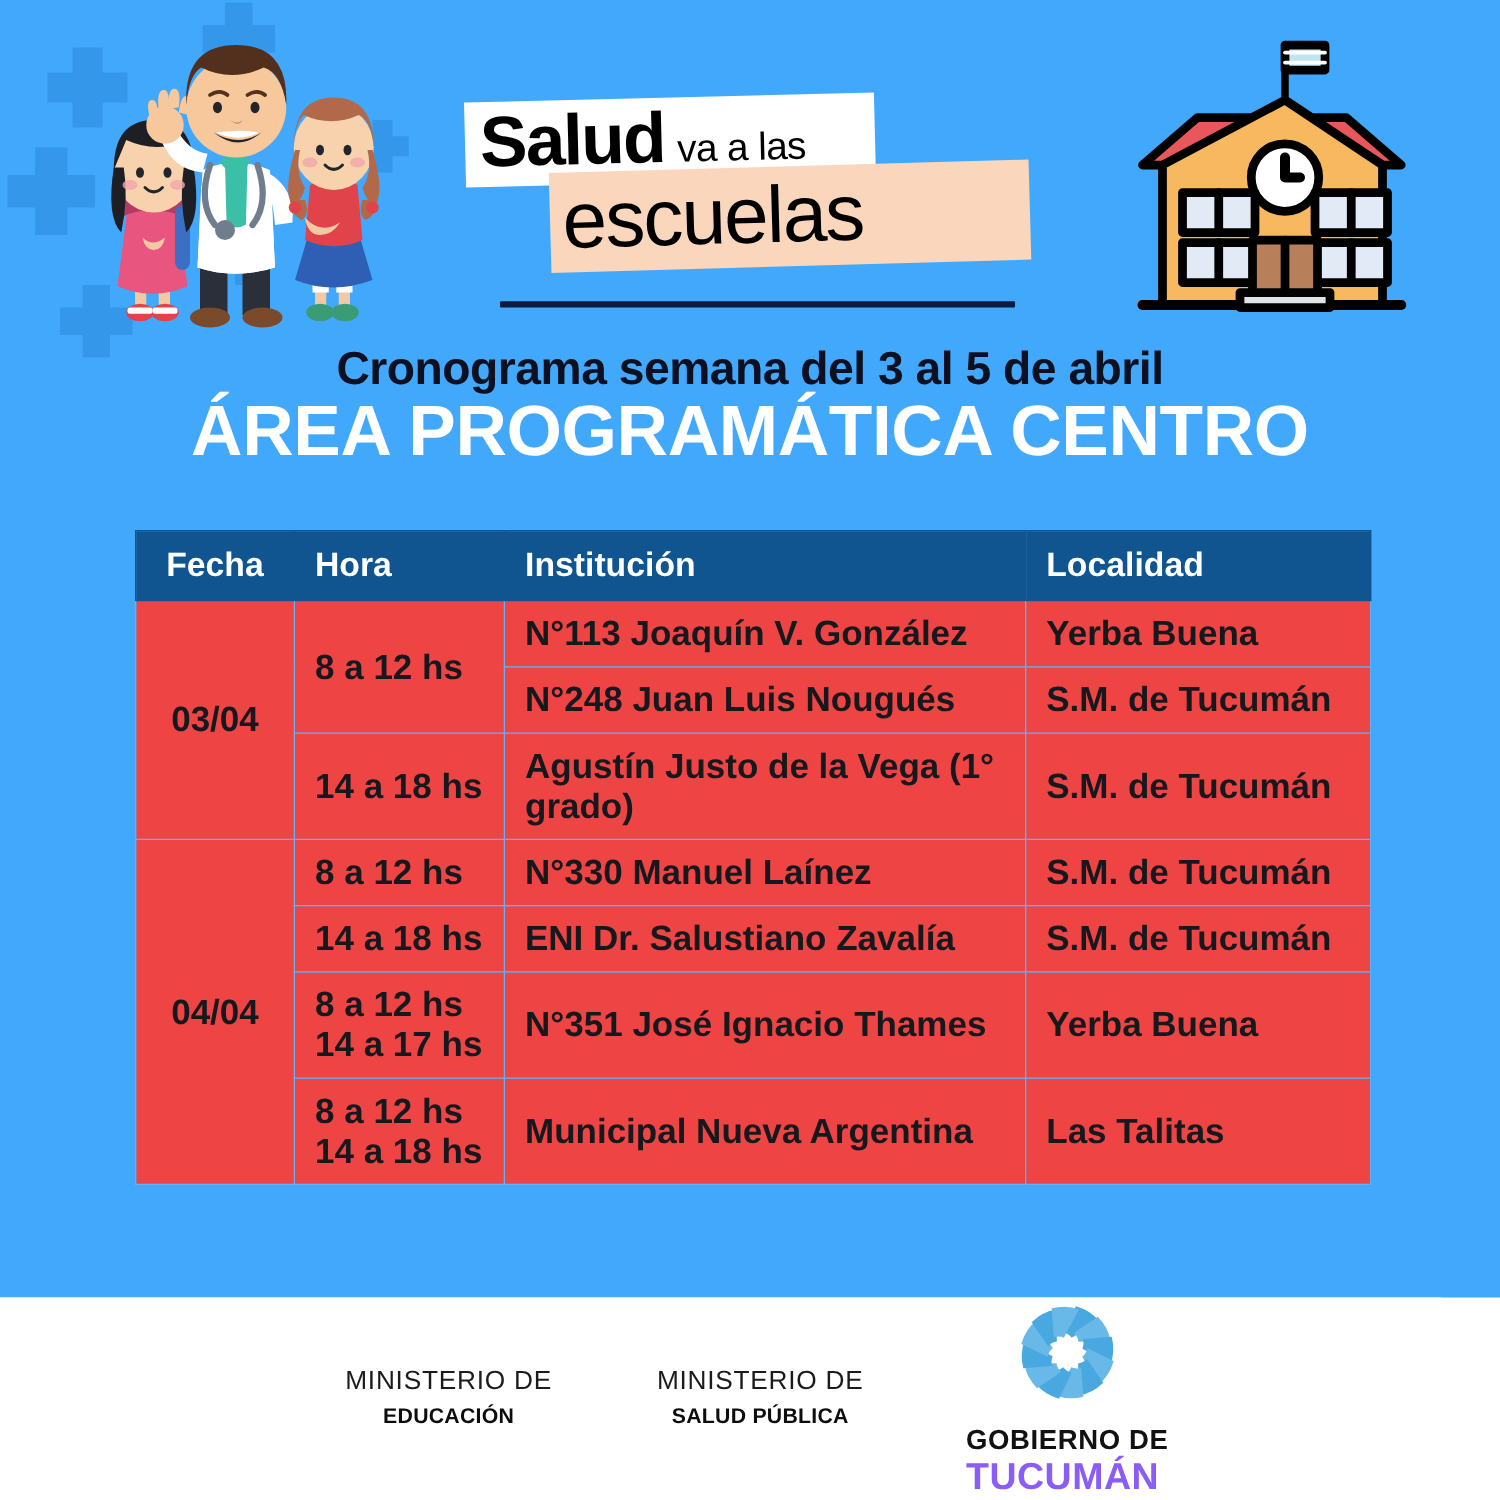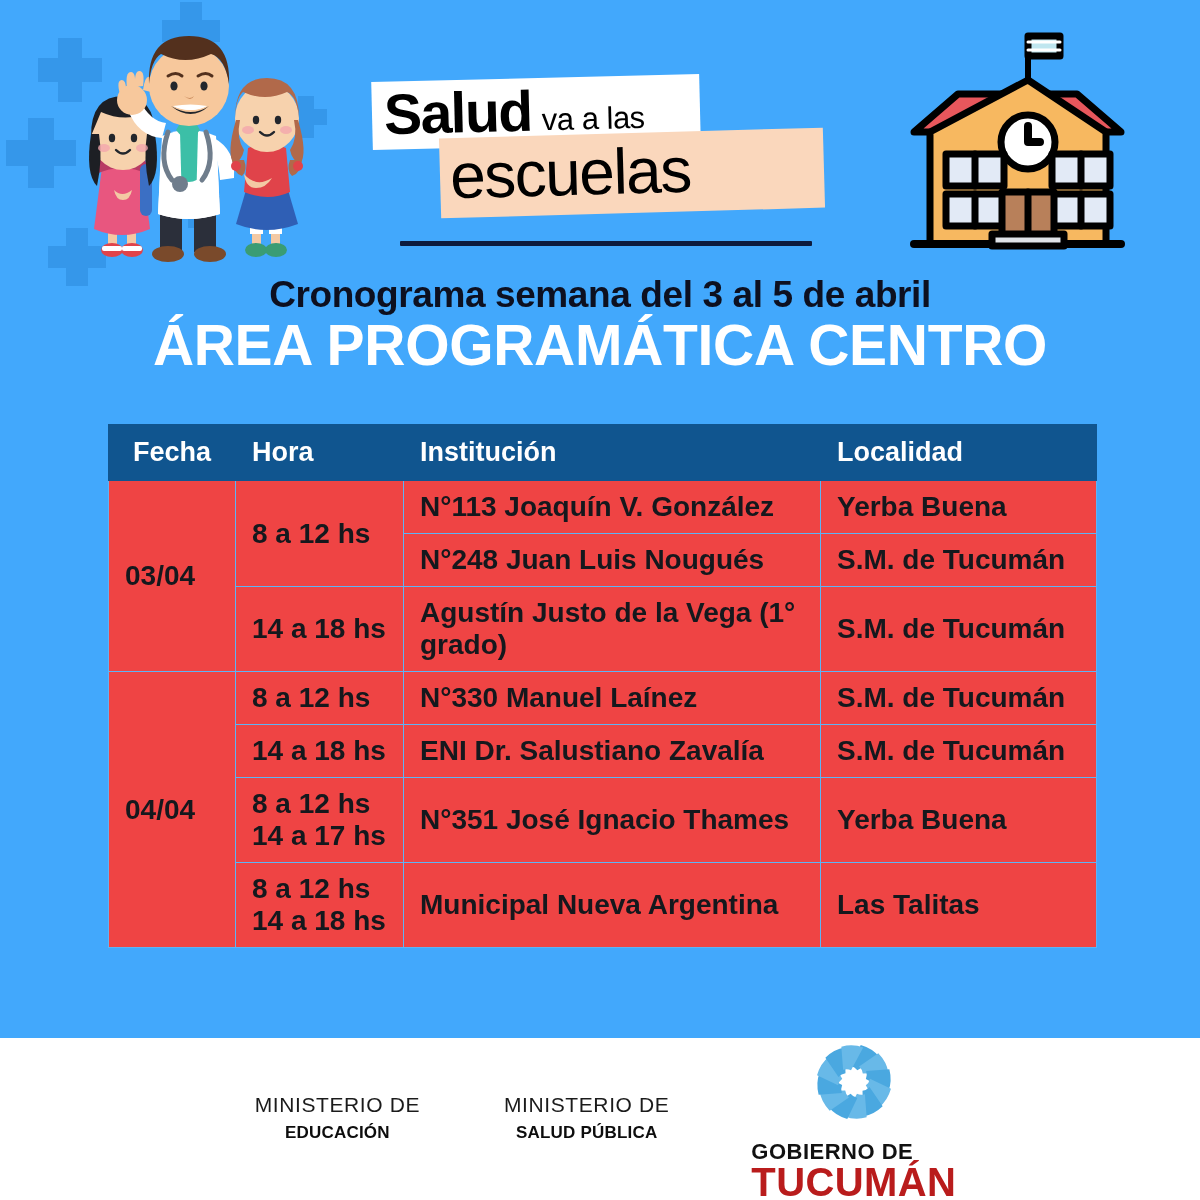--- a/index.html
+++ b/index.html
@@ -101,21 +101,21 @@
   table.sched th.th-fecha { text-align:center; }
   table.sched td {
     background:#ef4444;
     color:#15181d;
     font-size: 28px;
     font-weight: 700;
     padding: 10px 16px;
     border: 1px solid #5fb4f5;
     vertical-align: middle;
   }
-  td.c-fecha { text-align:left; font-size: 24px; }
+  td.c-fecha { text-align:center; font-size: 24px; }
   td.c-hora  { white-space: pre-line; line-height: 32px; }
   col.col-fecha { width: 127px; }
   col.col-hora  { width: 168px; }
   col.col-inst  { width: 417px; }
   col.col-loc   { width: 276px; }
 
   
   .footer {
     position:absolute; left:0; top: 1038px;
     width: 1153px; height: 162px;
@@ -129,21 +129,21 @@
     font-size: 21px; color:#1b1b1b; letter-spacing: 0.6px;
     font-weight: 400; line-height: 27px;
   }
   .foot-bot {
     font-size: 17px; color:#0d0d0d; letter-spacing: 0.2px;
     font-weight: 700; line-height: 29px;
   }
   .gob { display:flex; align-items:center; gap: 14px; padding-left: 40px; flex-direction: column; }
   .gob-text { text-align:left; }
   .gob-top { font-size: 22px; font-weight: 700; color:#111; letter-spacing: 0.5px; line-height: 27px; }
-  .gob-bot { font-size: 40px; font-weight: 700; color:#b91c1c; letter-spacing: 0.4px; line-height: 34px; }
+  .gob-bot { font-size: 30px; font-weight: 700; color:#8b5cf6; letter-spacing: 0.4px; line-height: 34px; }
 </style>
 </head>
 <body>
 
 <div id="poster">
 
   <div class="hero">
 
     <svg class="crosses" viewBox="0 0 420 300">
       <g fill="#3597ea">

